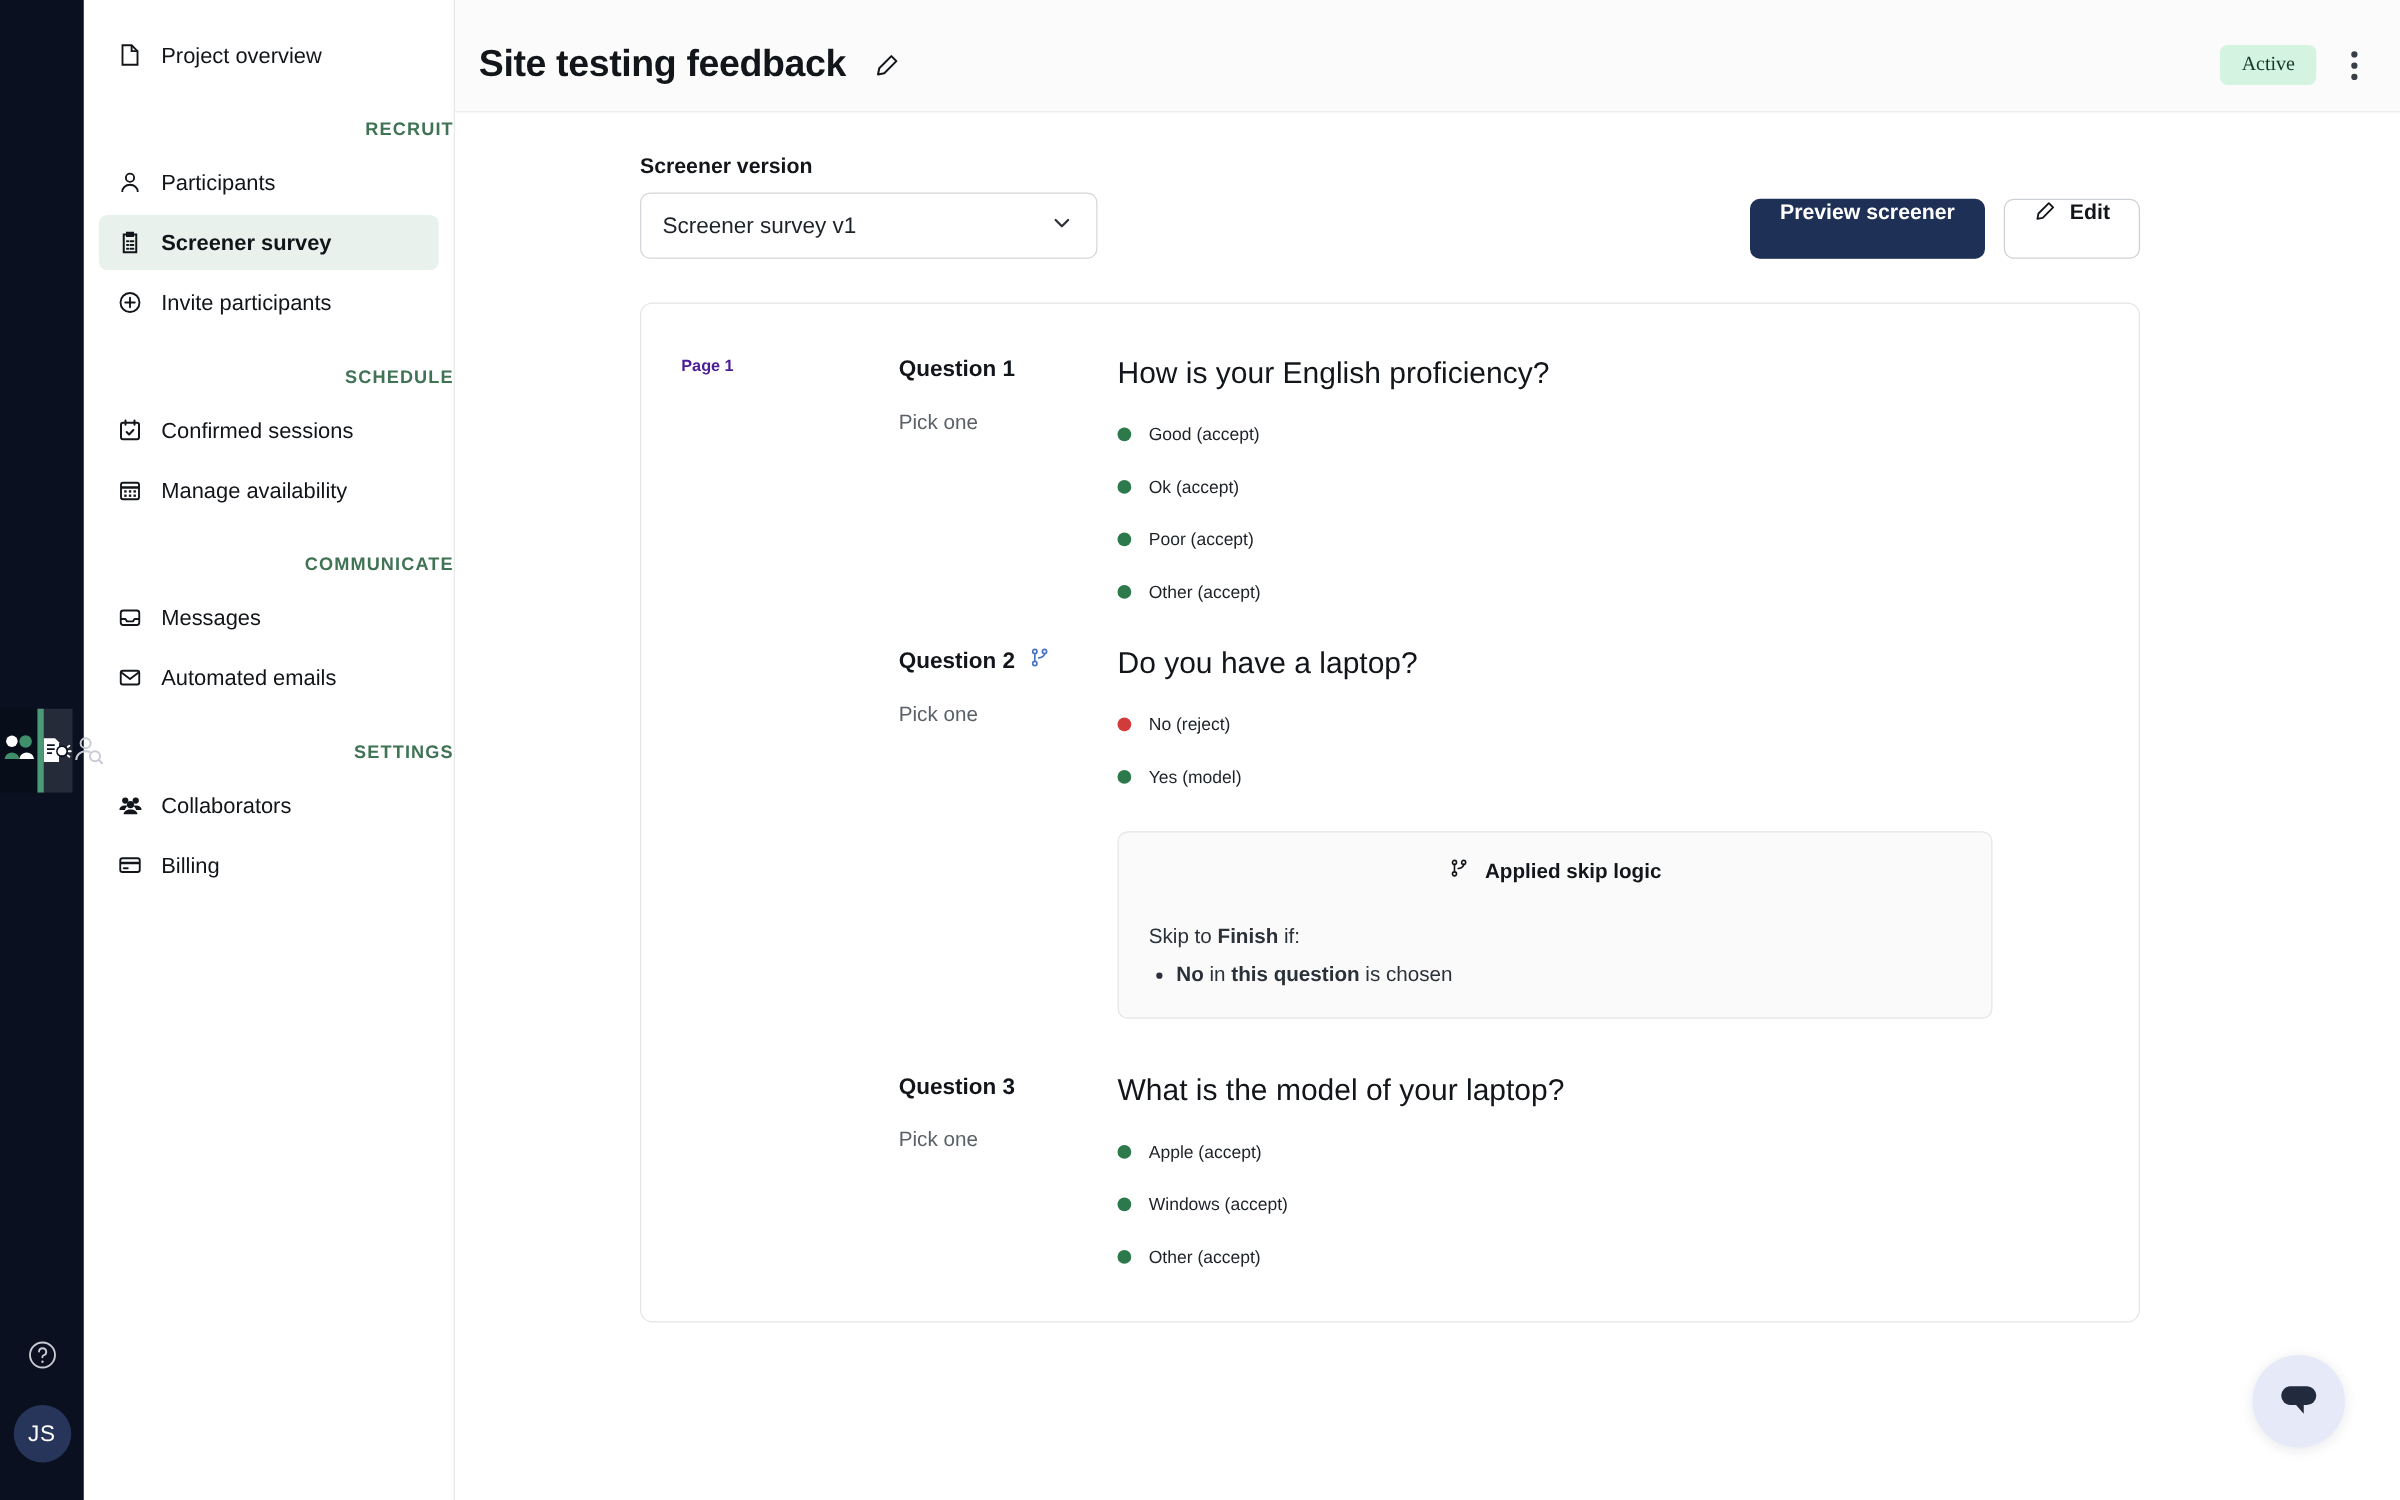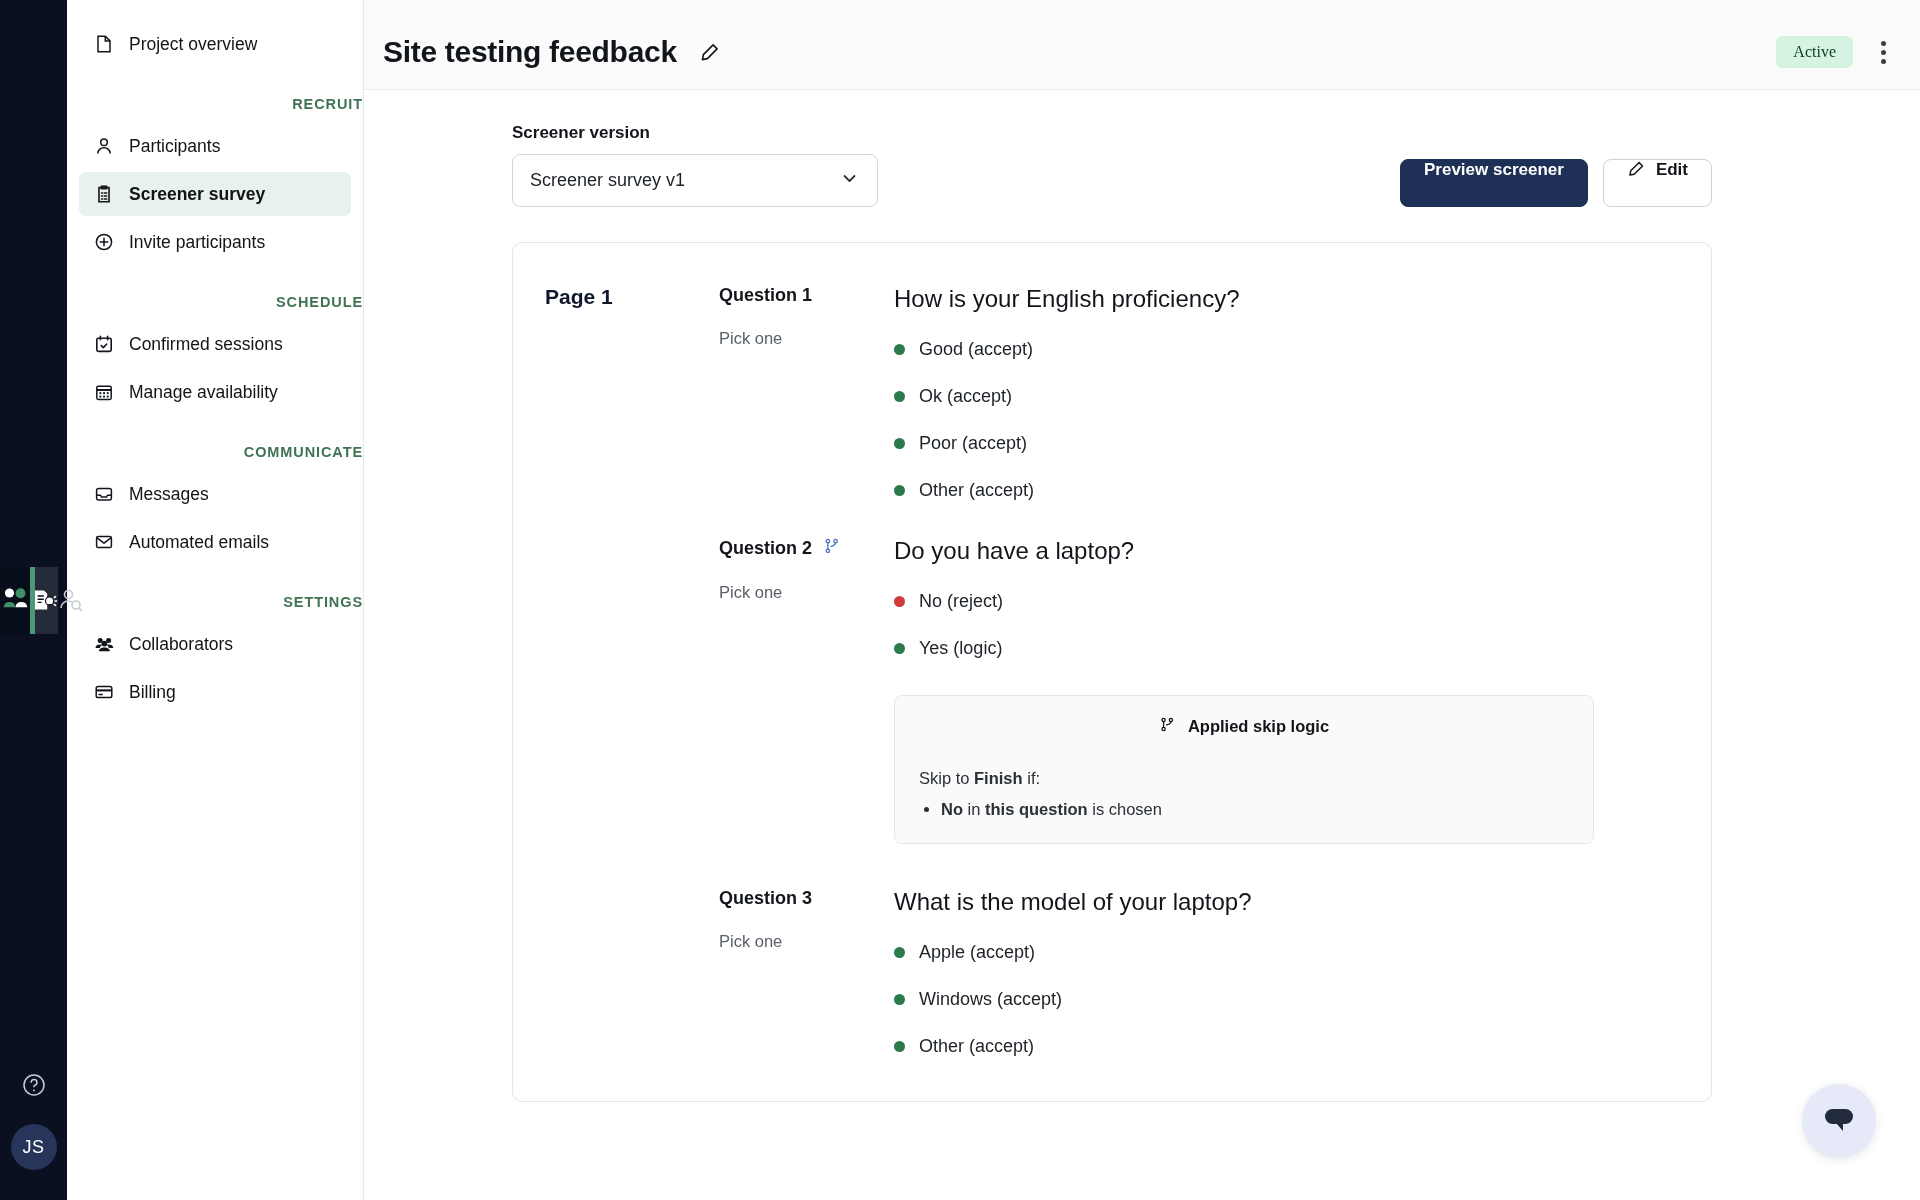--- a/index.html
+++ b/index.html
@@ -107,25 +107,25 @@
     border: 1px solid #e3e5e8; border-radius: 10px; background: #fff;
     padding: 42px 0 44px 0;
   }
 
   .qrow { display: flex; padding: 0 32px; }
   .qrow + .qrow { margin-top: 24px; }
   .col-page { width: 174px; flex: 0 0 174px; }
   .col-qnum { width: 175px; flex: 0 0 175px; }
   .col-body { flex: 1; min-width: 0; }
 
-  .page-label { font-size: 21px; font-weight: 700; color: #0f172a; }
+  .page-label { font-size: 13px; font-weight: 700; color: #4c1d95; }
   .q-title { font-size: 18px; font-weight: 700; color: #12161b; display: flex; align-items: center; gap: 11px; }
   .q-type { font-size: 16.5px; color: #5a6068; margin-top: 23px; }
   .q-prompt { font-size: 24px; font-weight: 400; color: #12161b; }
-  .opt { display: flex; align-items: center; gap: 14px; margin-top: 26px; font-size: 18px; color: #1c2228; }
+  .opt { display: flex; align-items: center; gap: 14px; margin-top: 26px; font-size: 14px; color: #1c2228; }
   .dot { width: 11px; height: 11px; border-radius: 50%; flex: 0 0 11px; }
 
   .skip-box {
     margin-top: 36px; border: 1px solid #e3e5e8; border-radius: 8px;
     background: #fafafa; padding: 20px 24px 24px 24px; width: 700px;
   }
   .skip-head { display: flex; align-items: center; gap: 12px; font-size: 16.5px; font-weight: 700; color: #12161b; justify-content: center; }
   .skip-line { font-size: 16.5px; color: #2b3138; margin-top: 32px; }
   .skip-list { margin: 12px 0 0 22px; font-size: 16.5px; color: #2b3138; }
   .skip-list li { margin-top: 4px; }
@@ -408,21 +408,21 @@
               <div class="q-type">Pick one</div>
             </div>
             <div class="col-body">
               <div class="q-prompt">Do you have a laptop?</div>
               <div class="opt">
                 <span class="dot" style="background:#d23b3b"></span>
                 <span>No (reject)</span>
               </div>
               <div class="opt">
                 <span class="dot" style="background:#2c7a4b"></span>
-                <span>Yes (logic)</span>
+                <span>Yes (model)</span>
               </div>
 
               <div class="skip-box">
                 <div class="skip-head">
                   <span>
                     <svg width="17" height="17" viewBox="0 0 20 20" fill="none" stroke="#12161b" stroke-width="1.5">
                       <circle cx="5.4" cy="4.6" r="1.9"></circle>
                       <circle cx="14" cy="4.6" r="1.9"></circle>
                       <circle cx="5.4" cy="15.4" r="1.9"></circle>
                       <path d="M5.4 6.5v6.9" stroke-linecap="round"></path>

